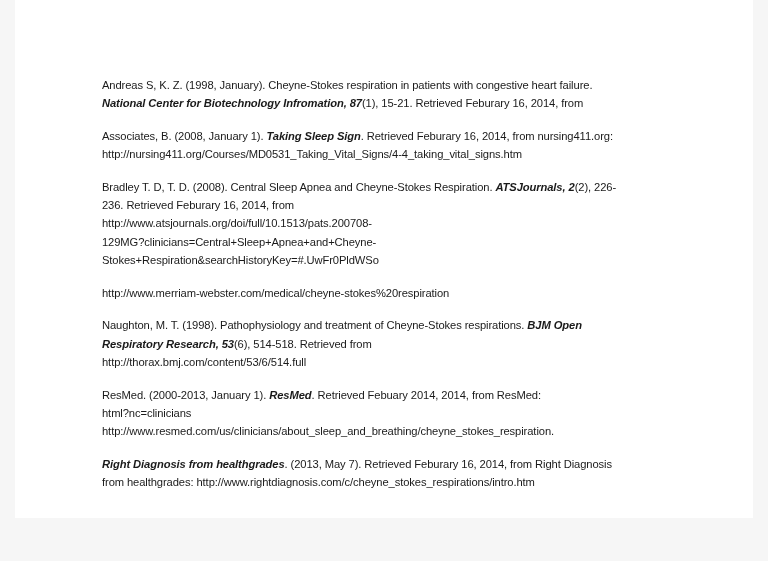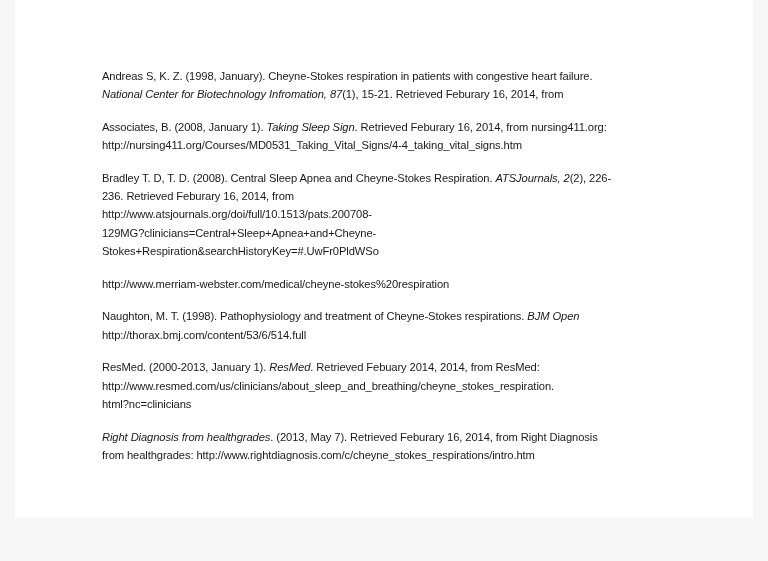--- a/index.html
+++ b/index.html
@@ -14,35 +14,35 @@
       position: absolute;
       left: 15px;
       top: 0;
       width: 738px;
       height: 518px;
       background: #ffffff;
     }
     .refs {
       position: absolute;
       left: 87px;
-      top: 67px;
+      top: 76px;
       width: 580px;
       font-family: "Liberation Sans", sans-serif;
       font-size: 11.2px;
       line-height: 18.2px;
       color: #1a1a1a;
       letter-spacing: -0.1px;
     }
     .ref {
       padding-left: 43px;
       text-indent: -43px;
       margin: 0 0 14.6px 0;
     }
     .ref span { white-space: normal; }
-    .it { font-style: italic; }
+    .it { font-style: italic; font-weight: bold; }
     .line { display: block; }
   </style>
 </head>
 <body>
 
 <div class="page">
   <div class="refs" id="refs">
       <div class="ref">
         <span class="line"><span>Andreas S, K. Z. (1998, January). Cheyne-Stokes respiration in patients with congestive heart failure.</span></span>
         <span class="line"><span class="it">National Center for Biotechnology Infromation, 87</span><span>(1), 15-21. Retrieved Feburary 16, 2014, from</span></span>
@@ -56,25 +56,26 @@
         <span class="line"><span>236. Retrieved Feburary 16, 2014, from</span></span>
         <span class="line"><span>http://www.atsjournals.org/doi/full/10.1513/pats.200708-</span></span>
         <span class="line"><span>129MG?clinicians=Central+Sleep+Apnea+and+Cheyne-</span></span>
         <span class="line"><span>Stokes+Respiration&amp;searchHistoryKey=#.UwFr0PldWSo</span></span>
       </div>
       <div class="ref">
         <span class="line"><span>http://www.merriam-webster.com/medical/cheyne-stokes%20respiration</span></span>
       </div>
       <div class="ref">
         <span class="line"><span>Naughton, M. T. (1998). Pathophysiology and treatment of Cheyne-Stokes respirations. </span><span class="it">BJM Open</span></span>
+        <span class="line"><span class="it">Respiratory Research, 53</span><span>(6), 514-518. Retrieved from</span></span>
         <span class="line"><span>http://thorax.bmj.com/content/53/6/514.full</span></span>
       </div>
       <div class="ref">
         <span class="line"><span>ResMed. (2000-2013, January 1). </span><span class="it">ResMed</span><span>. Retrieved Febuary 2014, 2014, from ResMed:</span></span>
+        <span class="line"><span>html?nc=clinicians</span></span>
         <span class="line"><span>http://www.resmed.com/us/clinicians/about_sleep_and_breathing/cheyne_stokes_respiration.</span></span>
-        <span class="line"><span>html?nc=clinicians</span></span>
       </div>
       <div class="ref">
         <span class="line"><span class="it">Right Diagnosis from healthgrades</span><span>. (2013, May 7). Retrieved Feburary 16, 2014, from Right Diagnosis</span></span>
         <span class="line"><span>from healthgrades: http://www.rightdiagnosis.com/c/cheyne_stokes_respirations/intro.htm</span></span>
       </div>
     </div>
 </div>
 
 </body></html>

